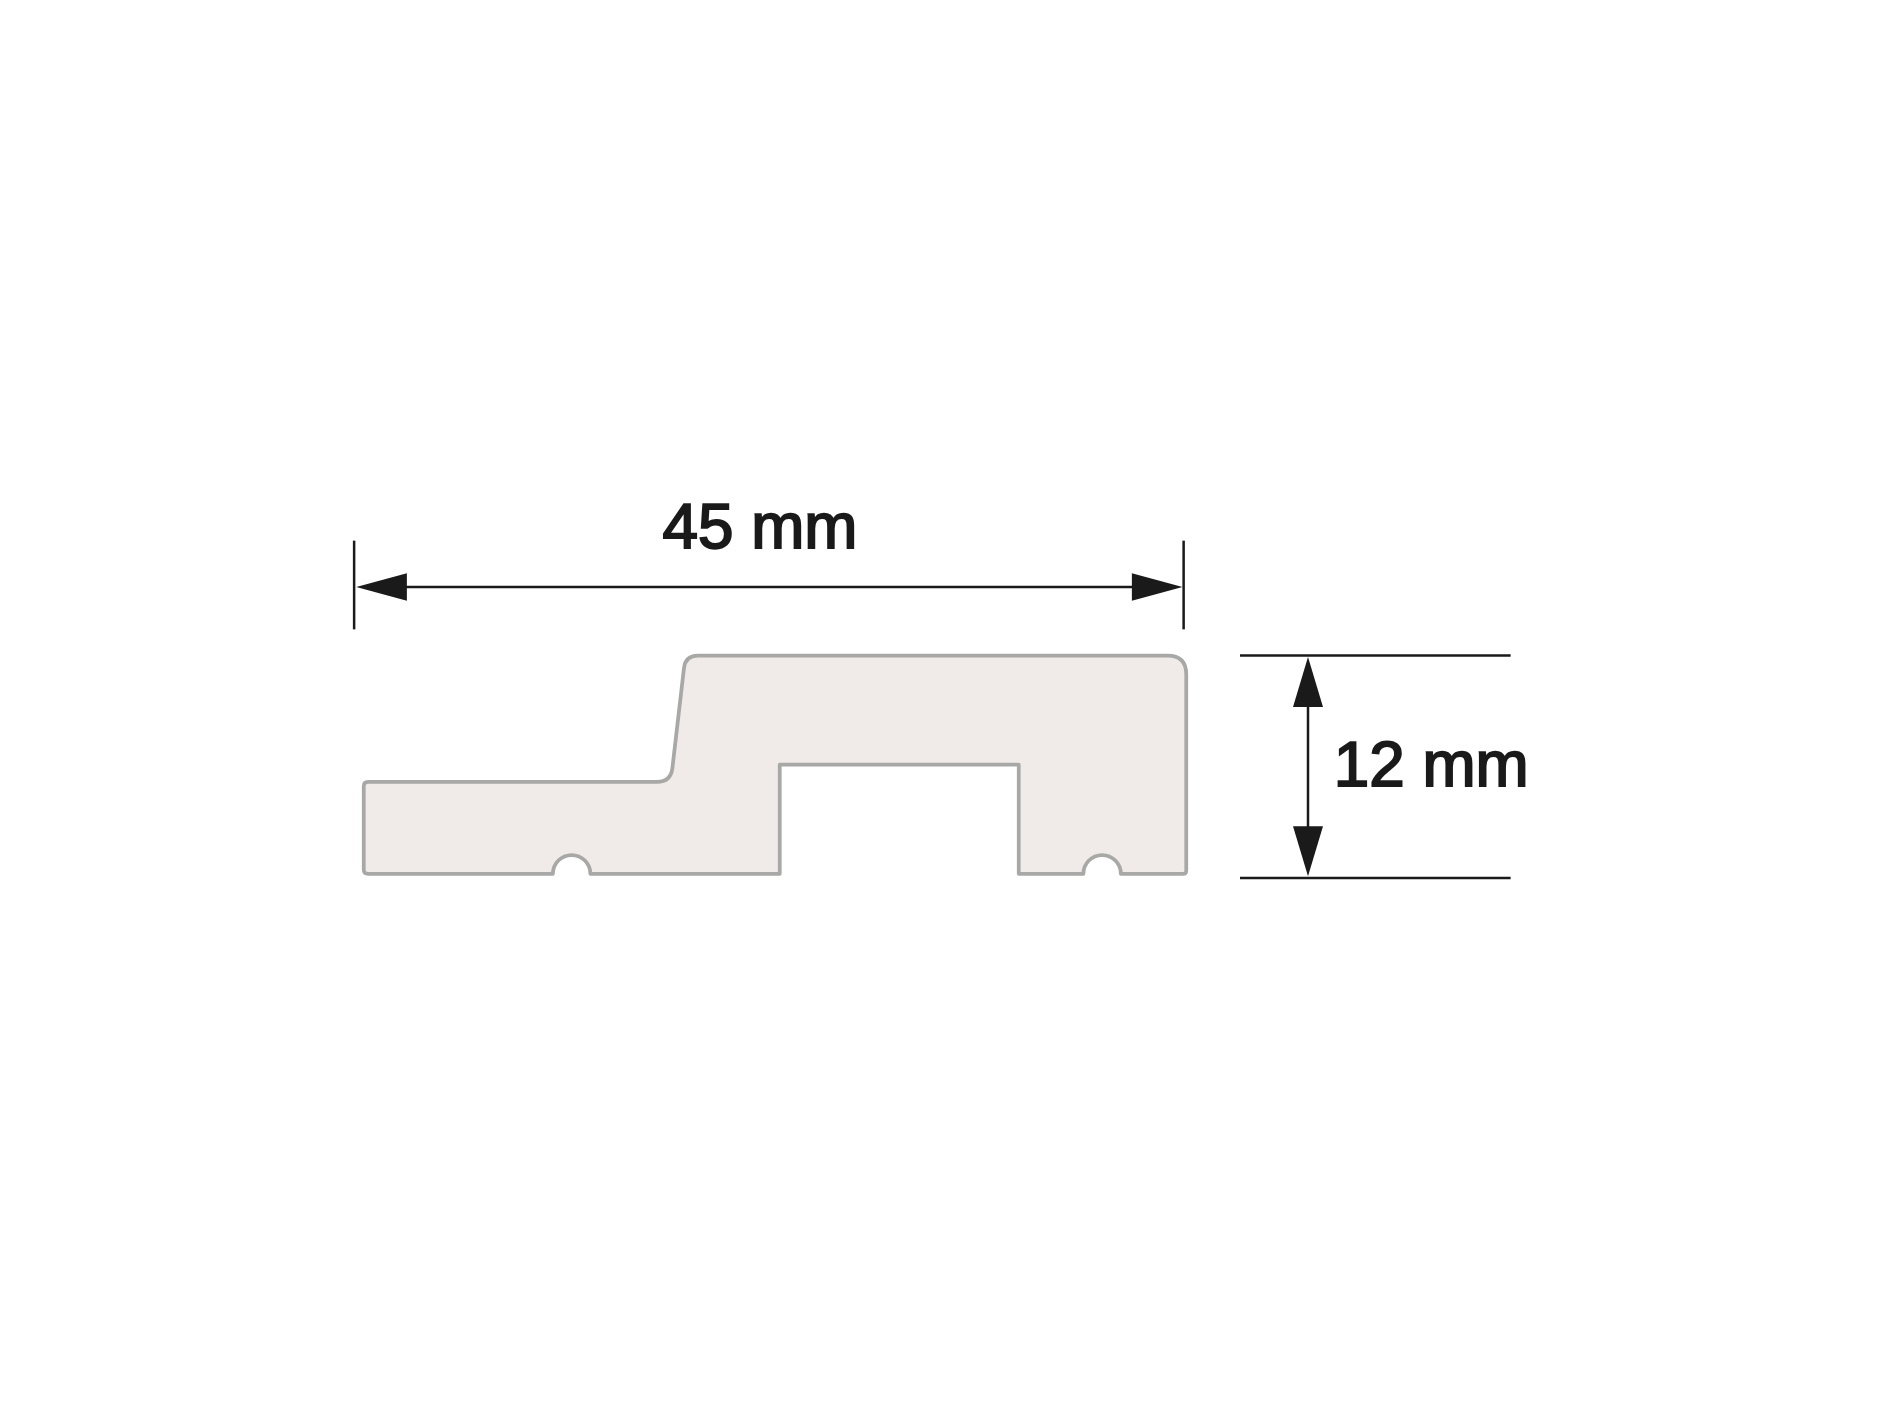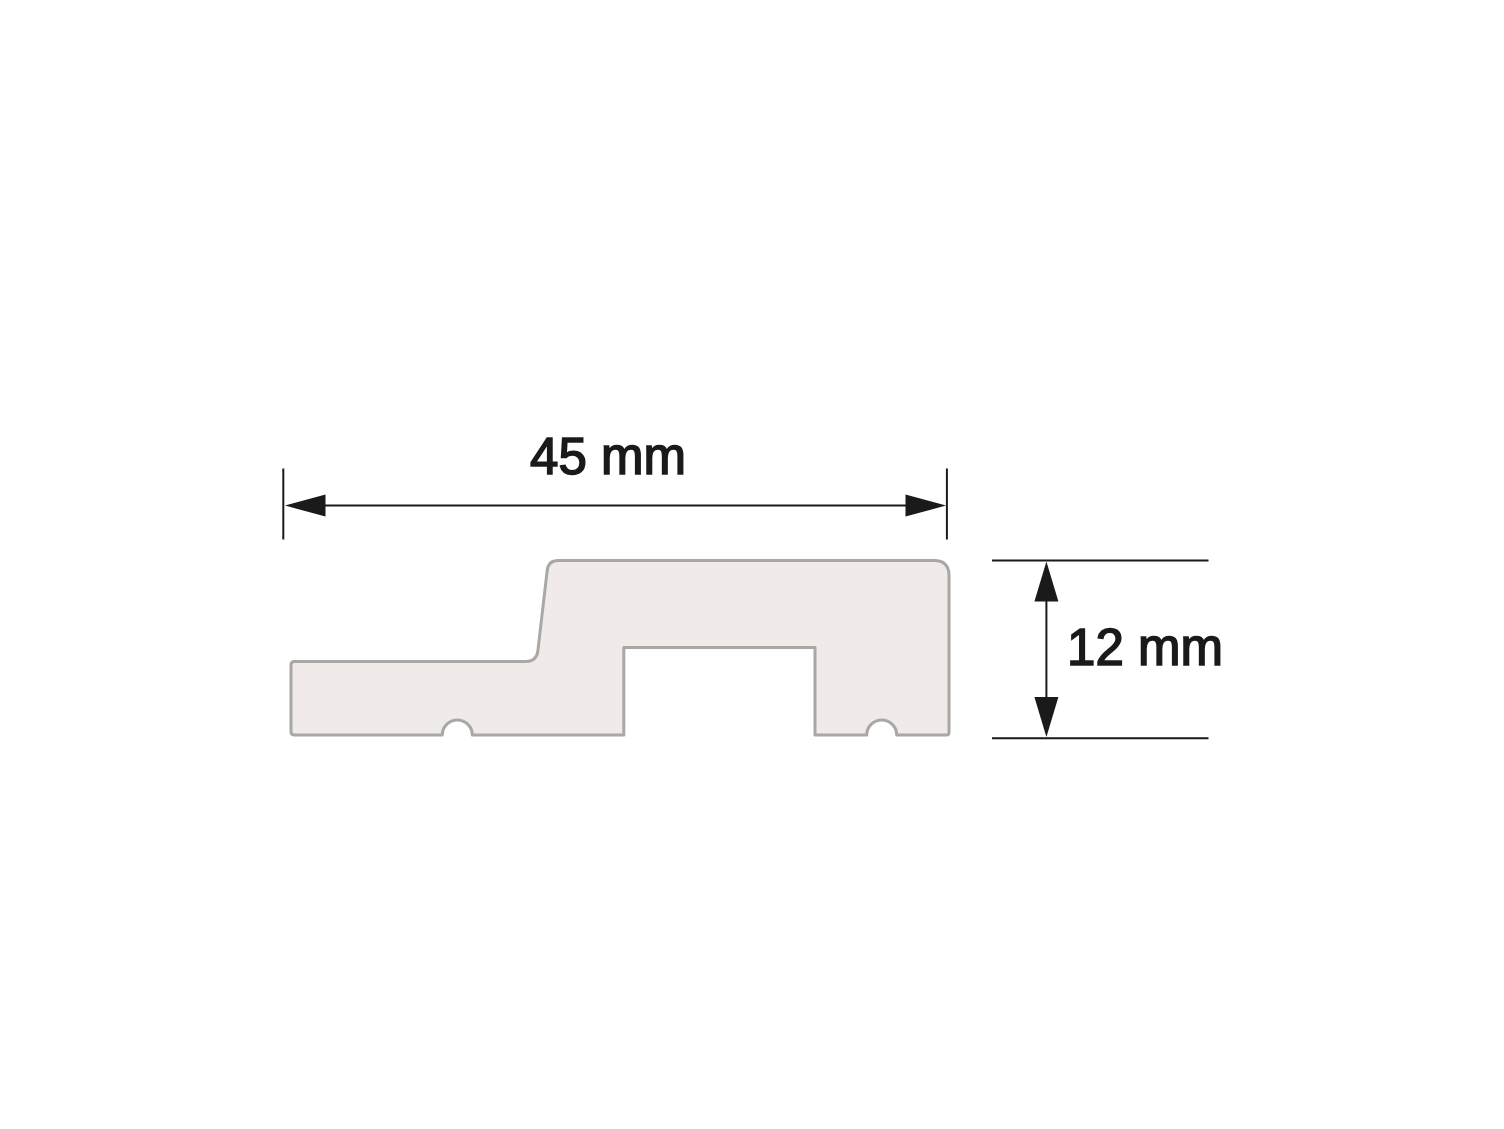--- a/index.html
+++ b/index.html
@@ -1,16 +1,16 @@
 <!DOCTYPE html>
 <html><head>
 <meta charset="utf-8">
 <style>
   html,body{margin:0;padding:0;background:#ffffff;}
-  .stage{position:relative;width:1504px;height:896px;background:#ffffff;overflow:hidden;margin-top:36px;}
+  .stage{position:relative;width:1504px;height:896px;background:#ffffff;overflow:hidden;}
   svg{display:block;}
   text{font-family:"Liberation Sans", sans-serif;fill:#1a1a1a;stroke:#1a1a1a;stroke-width:1.6;}
 </style>
 </head>
 <body>
 
 <div class="stage">
 <svg width="1504" height="1129" viewBox="0 0 1504 1129" xmlns="http://www.w3.org/2000/svg">
 
   <path d="M 291 695.5

